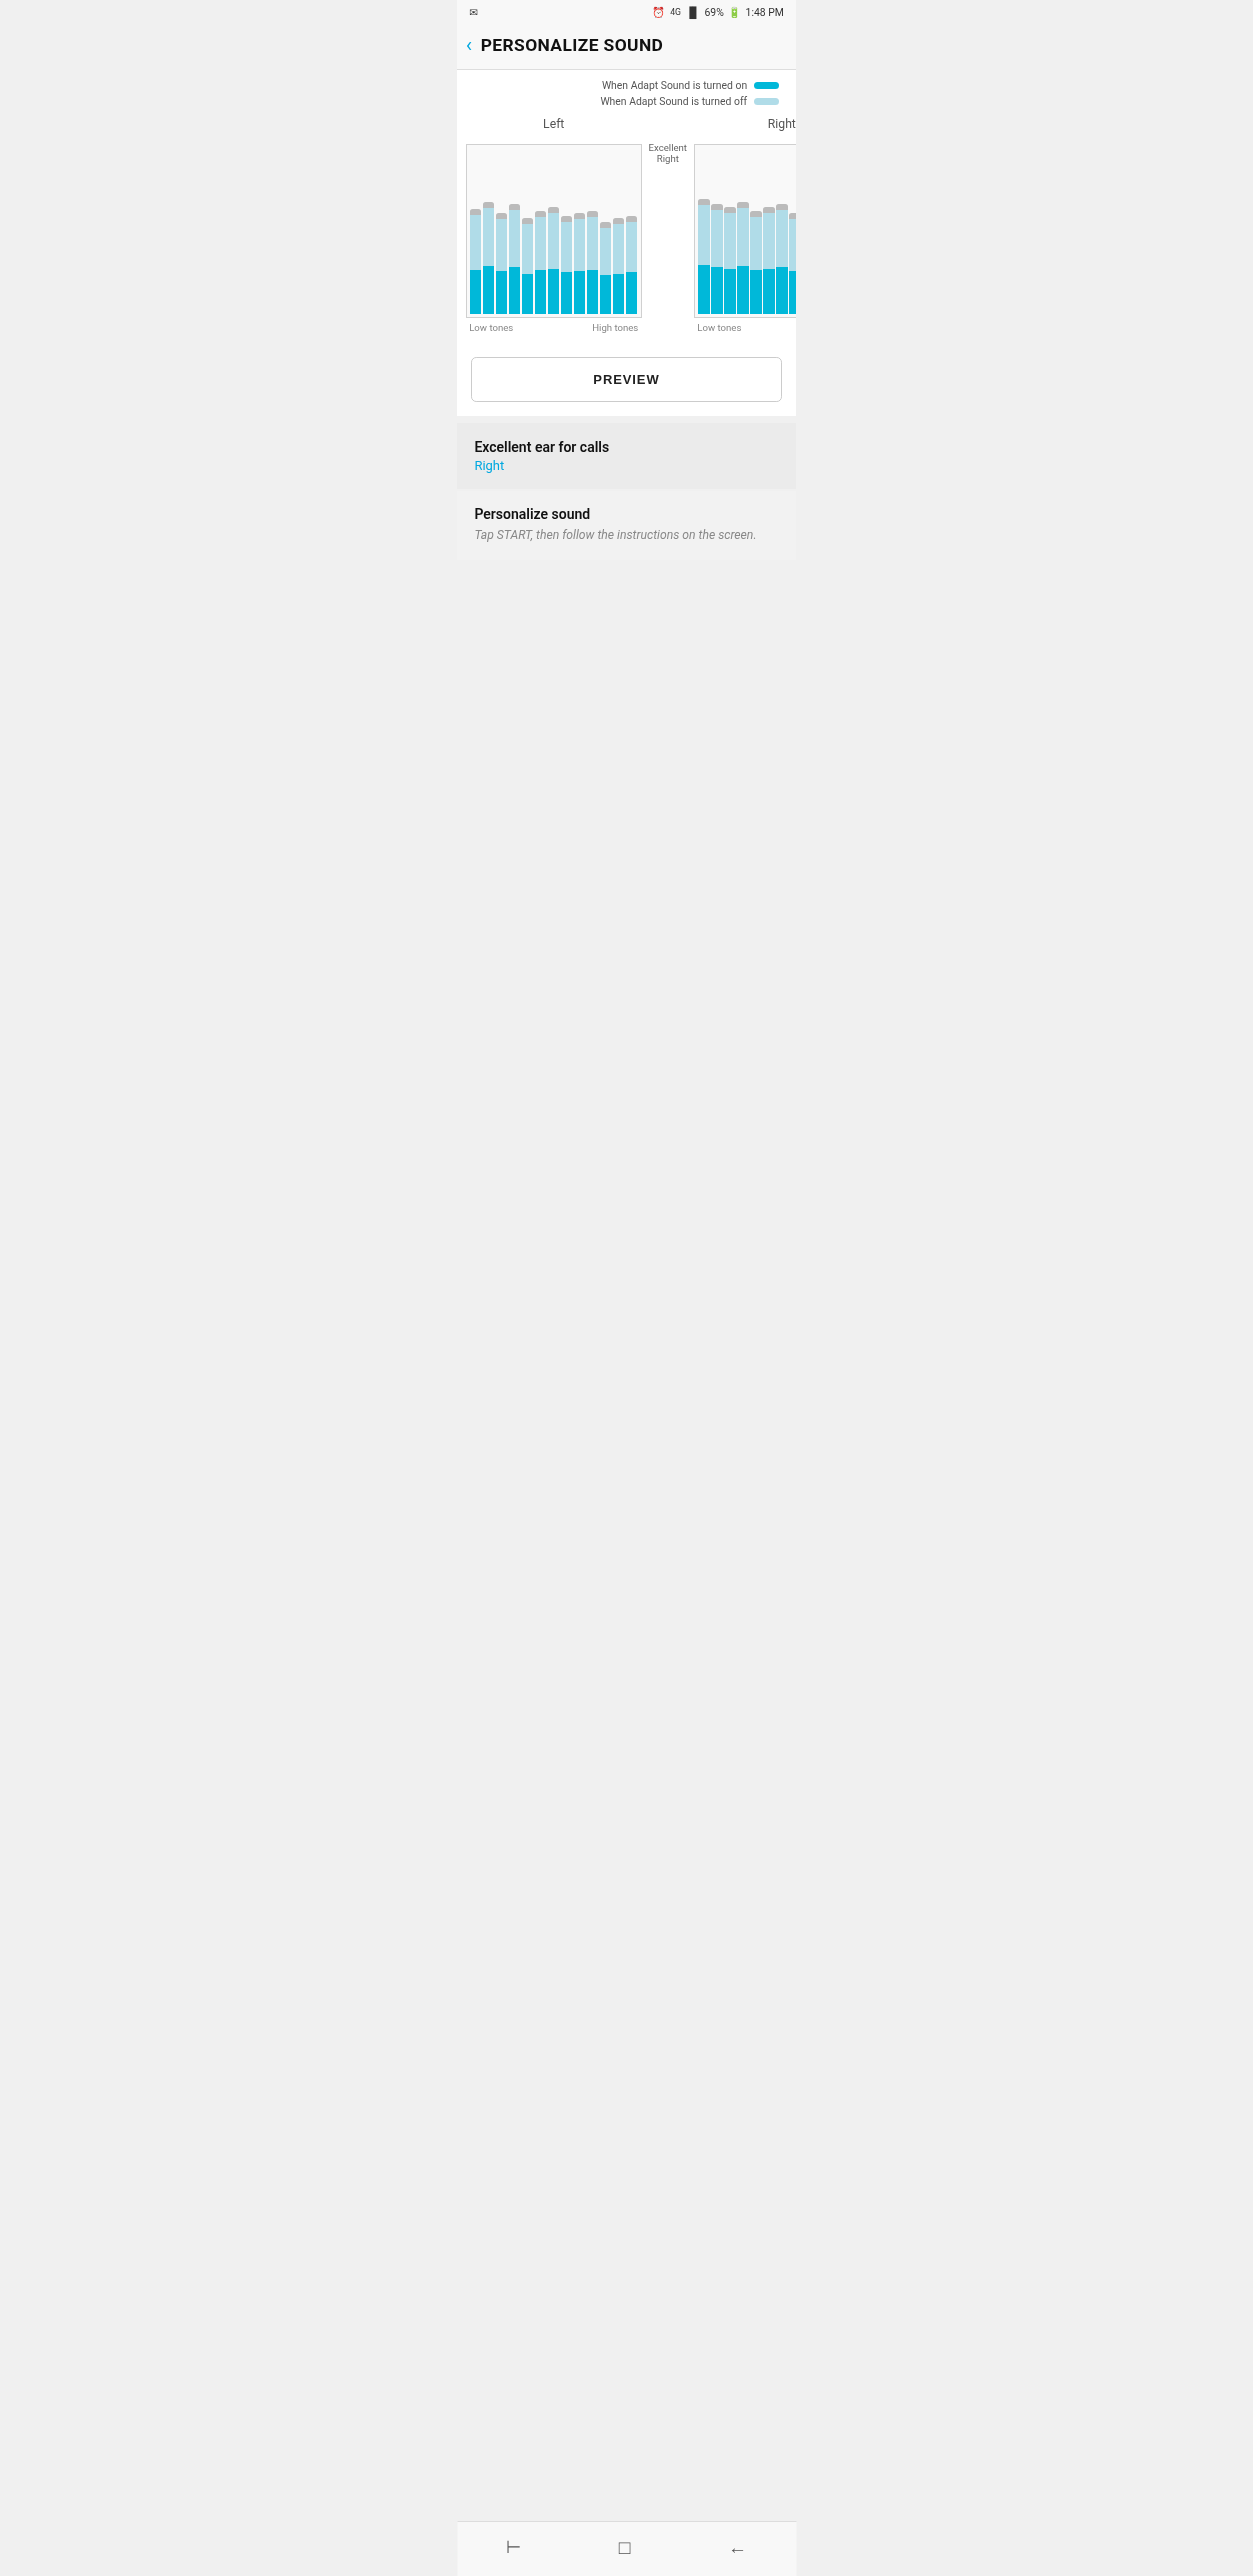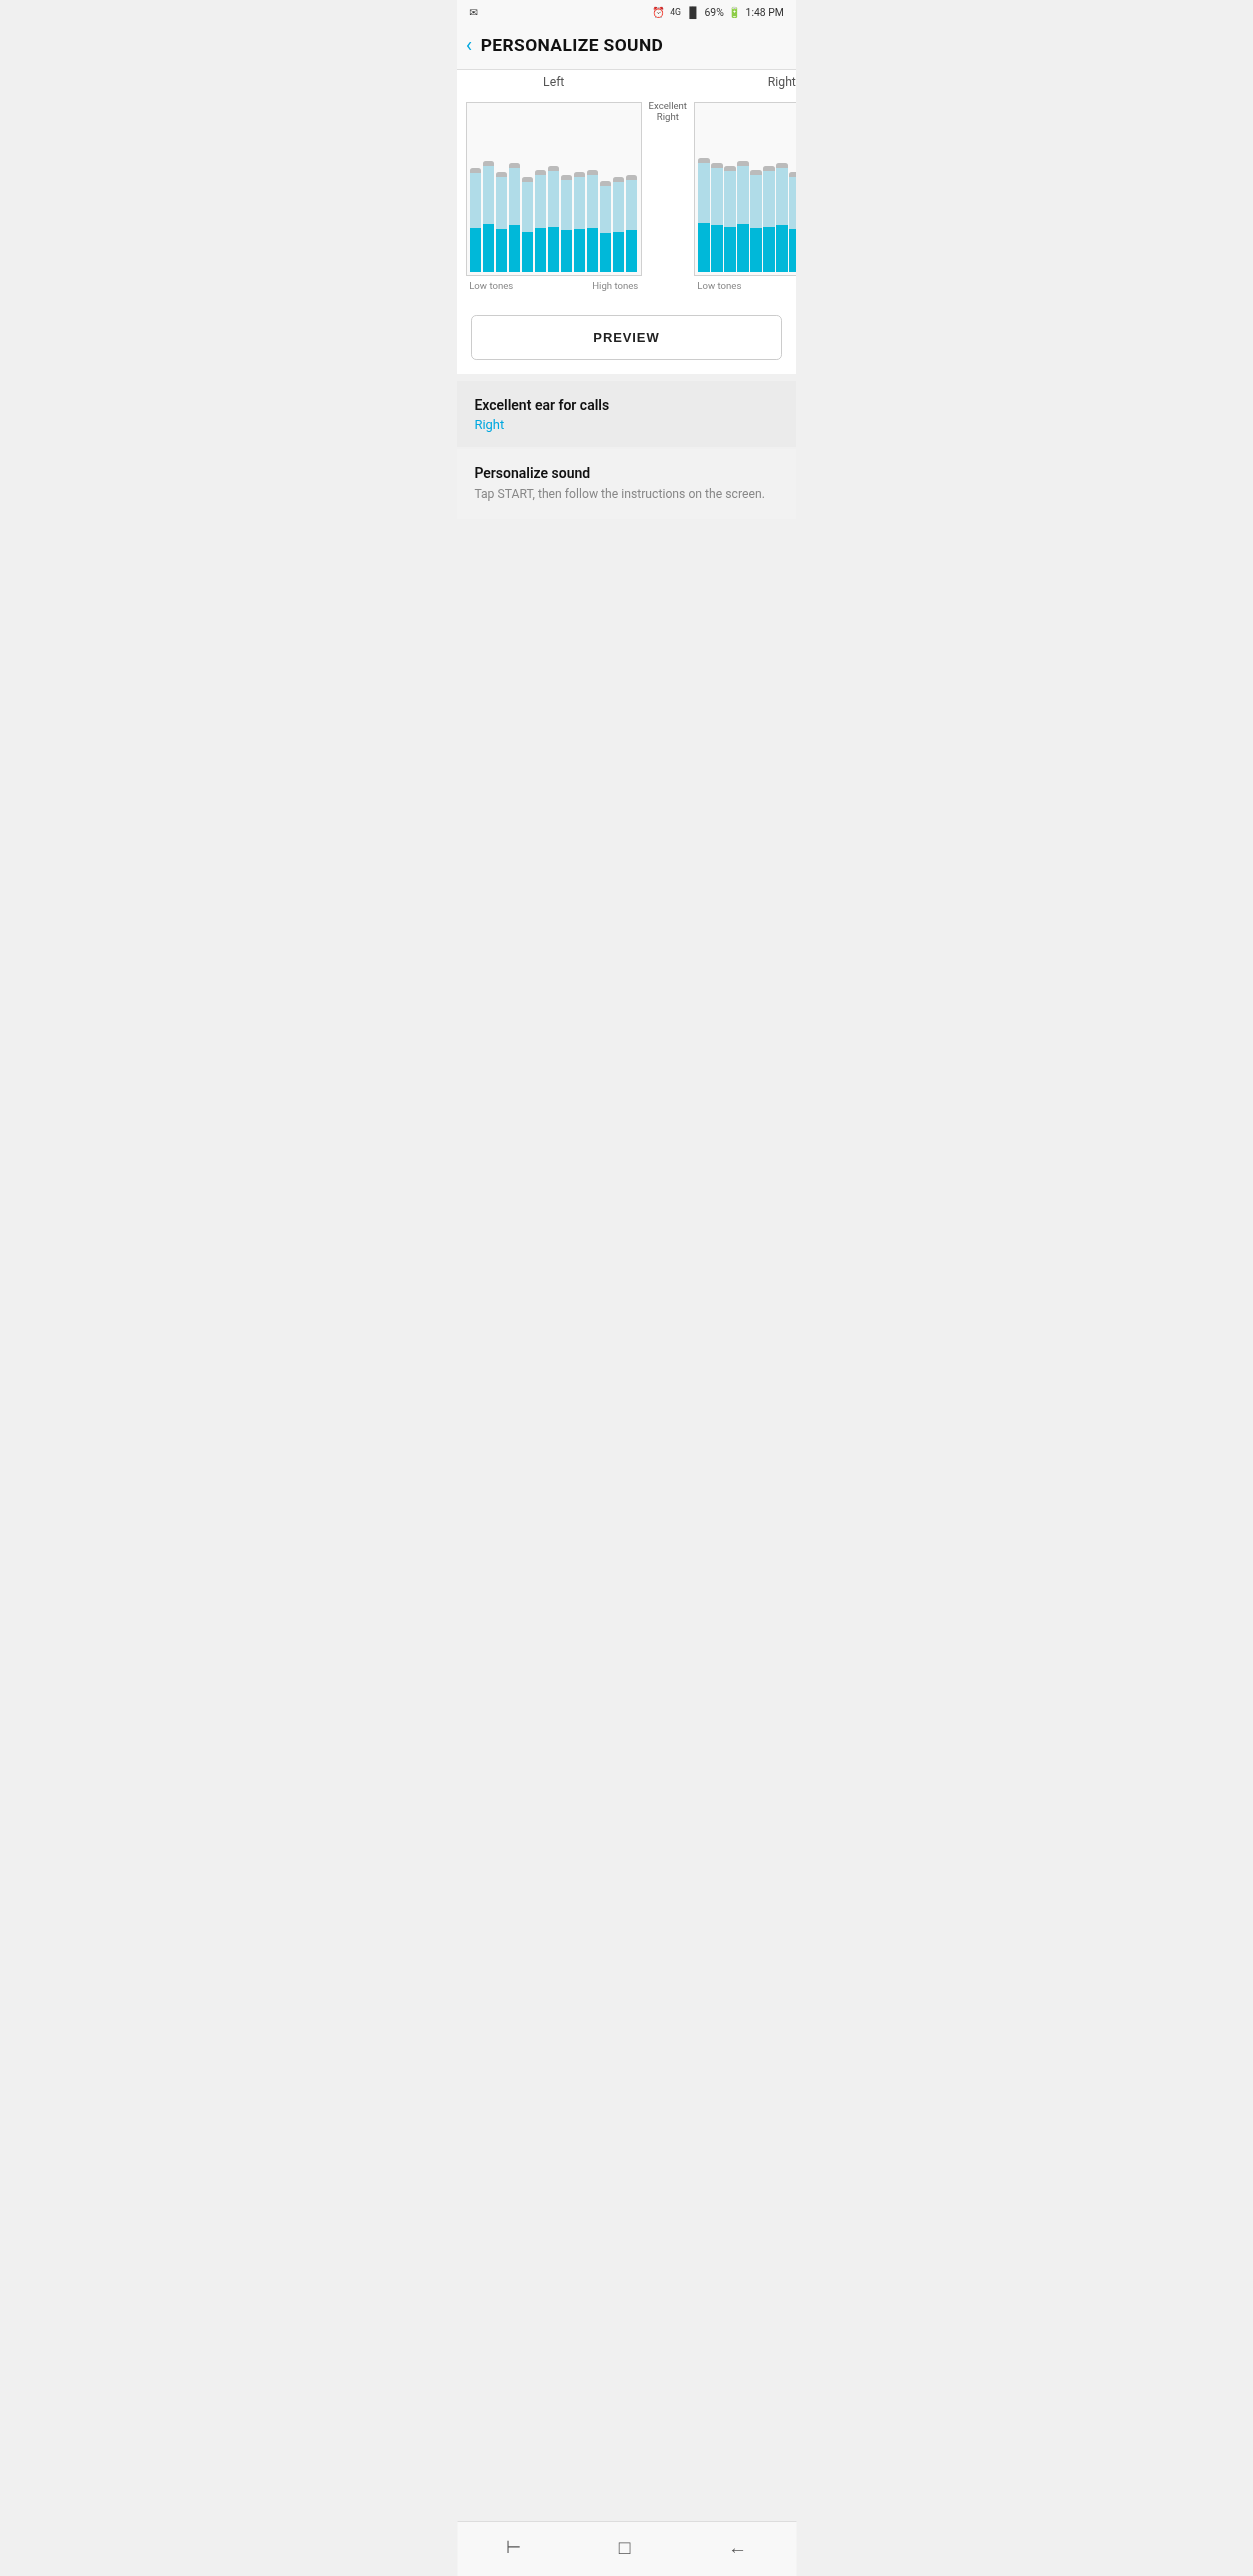--- a/index.html
+++ b/index.html
@@ -216,20 +216,21 @@
     .personalize-title {
       font-size: 14px;
       font-weight: 600;
       color: #111;
       margin-bottom: 5.2px;
     }
     .personalize-desc {
       font-size: 12.2px;
       color: #888;
       line-height: 1.4;
+      font-style: italic;
     }
 
     
     .bottom-nav {
       position: fixed;
       bottom: 0;
       left: 50%;
       transform: translateX(-50%);
       width: 339px;
       background: #f8f8f8;
@@ -279,20 +280,30 @@
       <span>1:48 PM</span>
     </div>
   </div>
 
   <div class="header">
     <span class="back-arrow">‹</span>
     <span class="header-title">PERSONALIZE SOUND</span>
   </div>
 
 
+  <div class="legend">
+    <div class="legend-item">
+      <span>When Adapt Sound is turned on</span>
+      <div class="legend-color legend-on"></div>
+    </div>
+    <div class="legend-item">
+      <span>When Adapt Sound is turned off</span>
+      <div class="legend-color legend-off"></div>
+    </div>
+  </div>
 
   <div class="chart-section">
     <div class="charts-container">
 
       <div class="chart-side">
         <div class="chart-side-label">Left</div>
         <div class="chart-outer" style="width:100%; position:relative;">
           <div class="chart-area" id="left-bars" style="position: relative;">
           <div style="flex: 1 1 0%; display: flex; flex-direction: column; align-items: center; justify-content: flex-end; height: 100%;">
                 <div style="width: 11.3px; height: 5.2px; background: rgb(187, 187, 187); border-radius: 2.6px 2.6px 0px 0px; margin-bottom: 0px;"></div>

